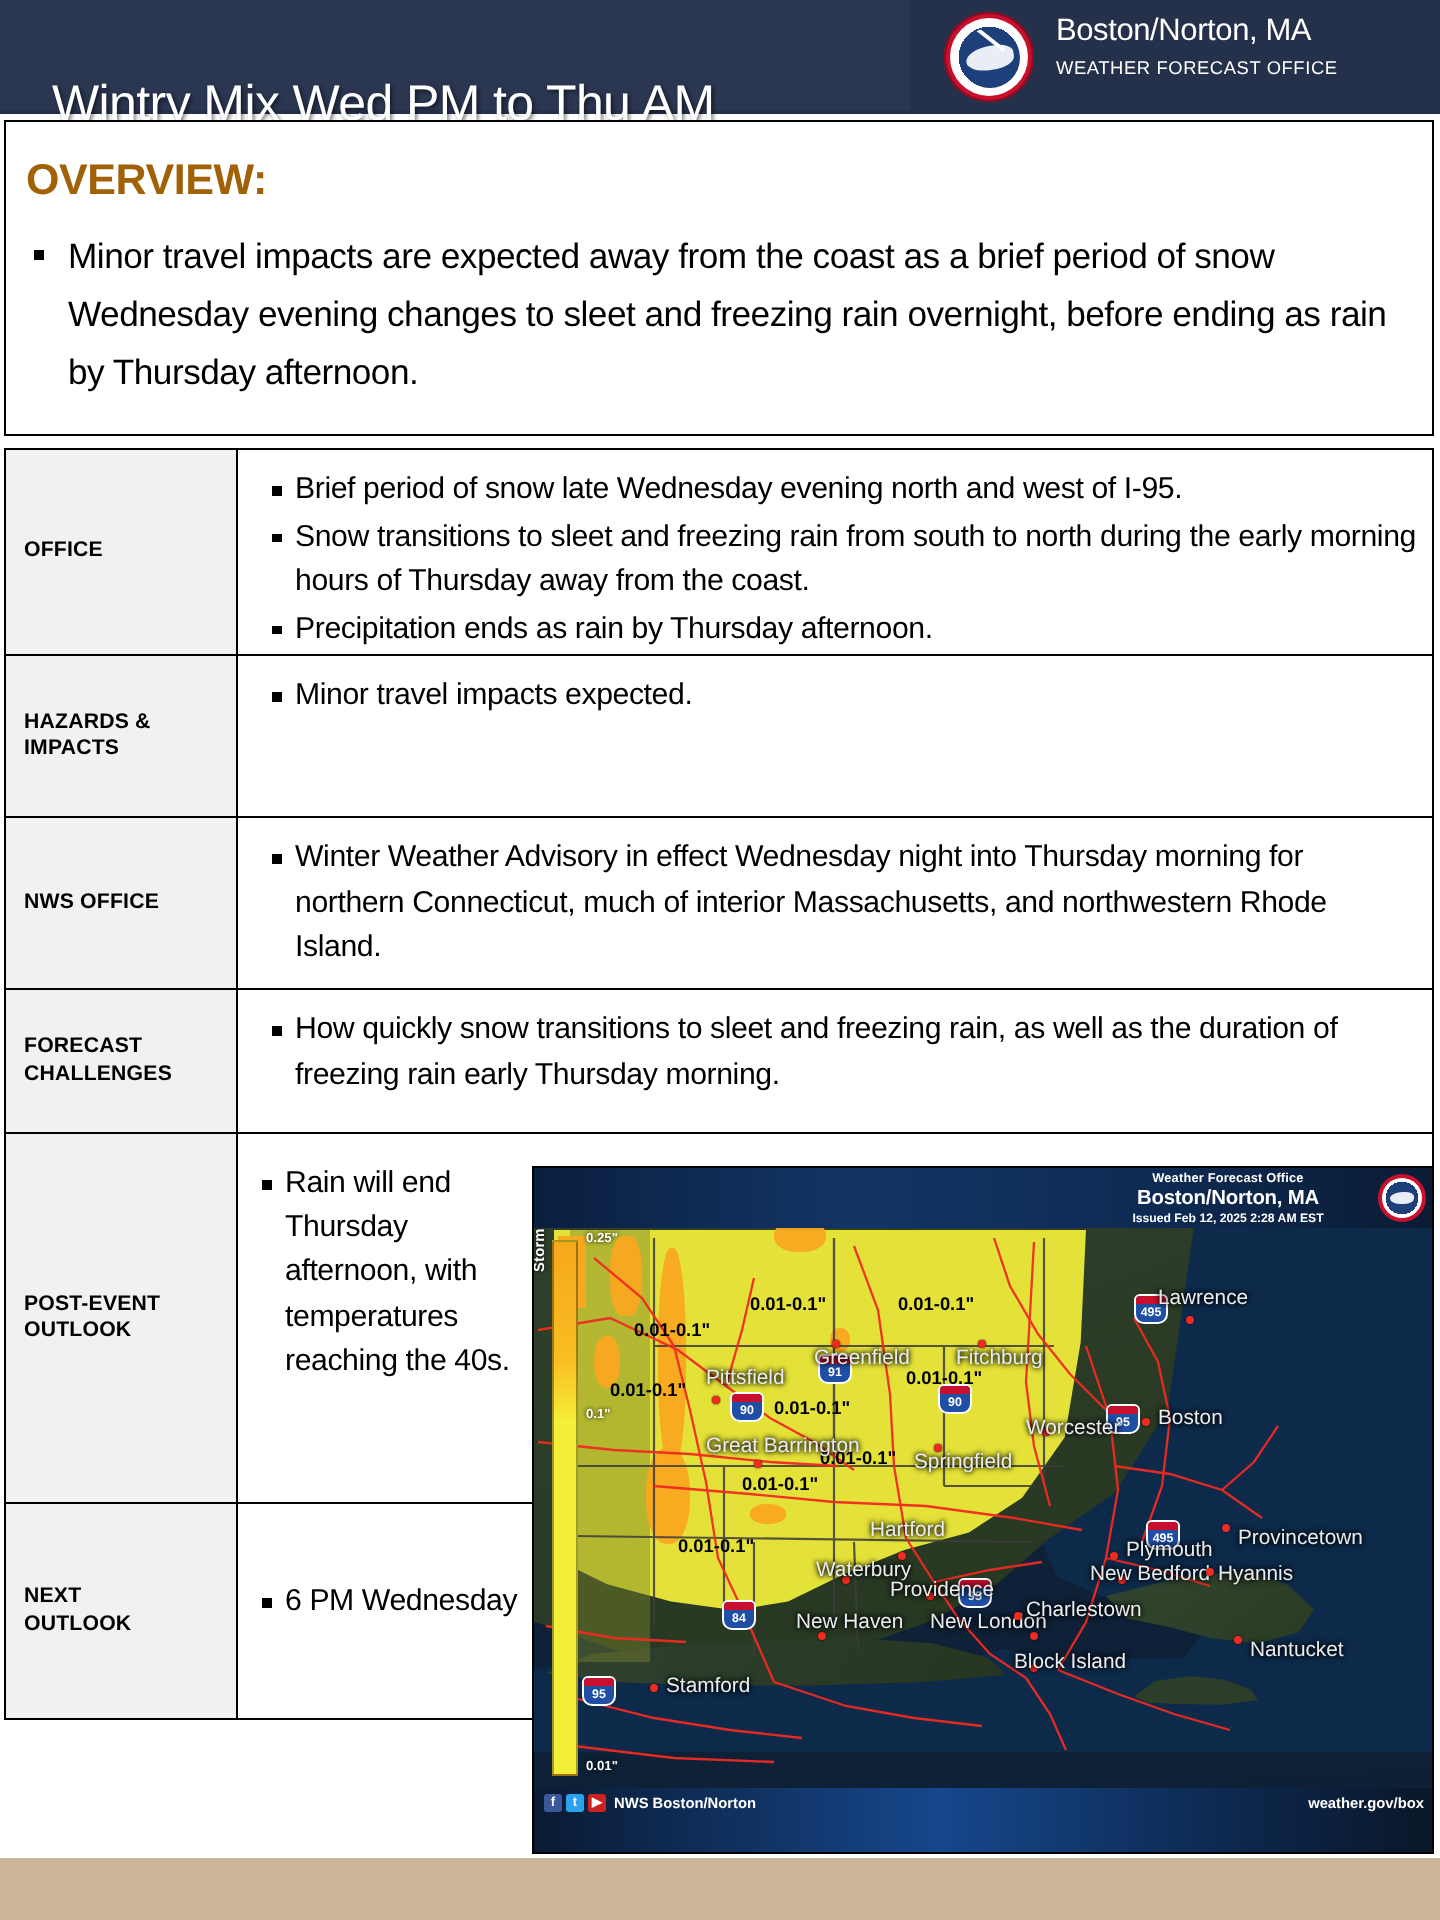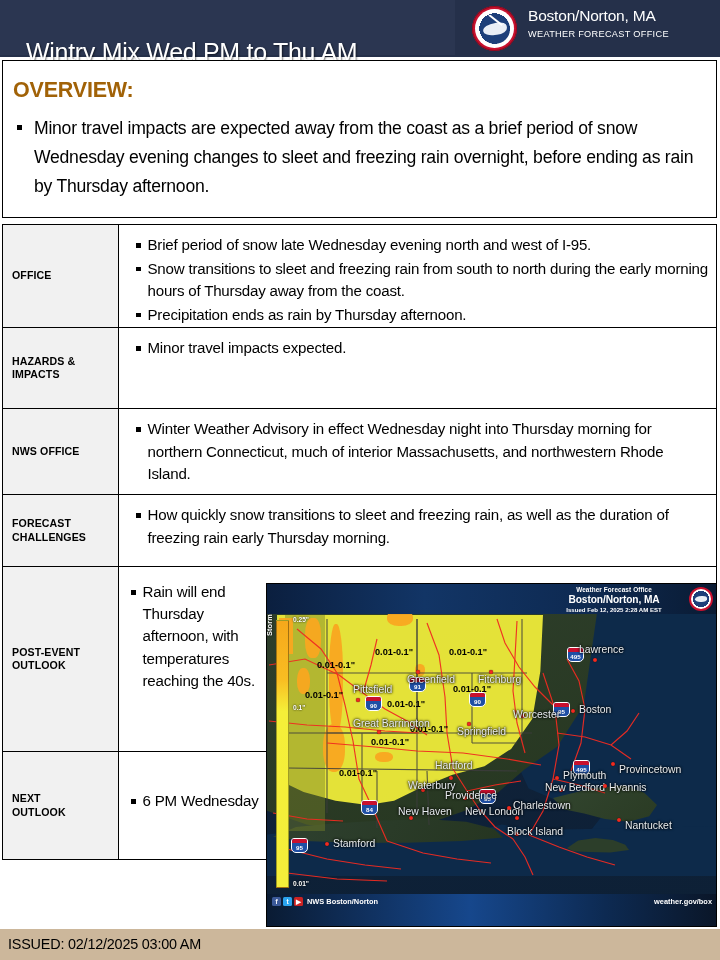--- a/index.html
+++ b/index.html
@@ -630,17 +630,16 @@
         <div class="mf-ico mf-fb">f</div>
         <div class="mf-ico mf-tw">t</div>
         <div class="mf-ico mf-yt">▶</div>
       </div>
       <div class="mf-name">NWS Boston/Norton</div>
       <div class="mf-url">weather.gov/box</div>
     </div>
   </div>
 
   <div class="footer">
-    <div class="footer-left">ISSUED: 02/12/2025 03:00 AM</div>
     <div class="footer-right">www.weather.gov/box</div>
   </div>
 
 </div>
 
 </body></html>

